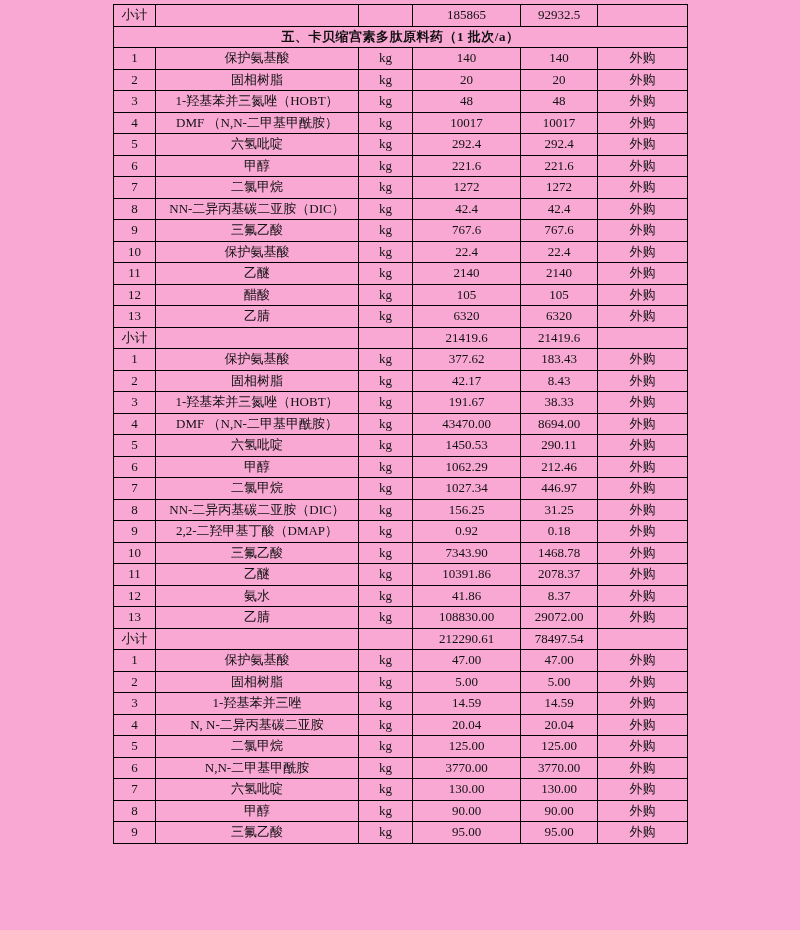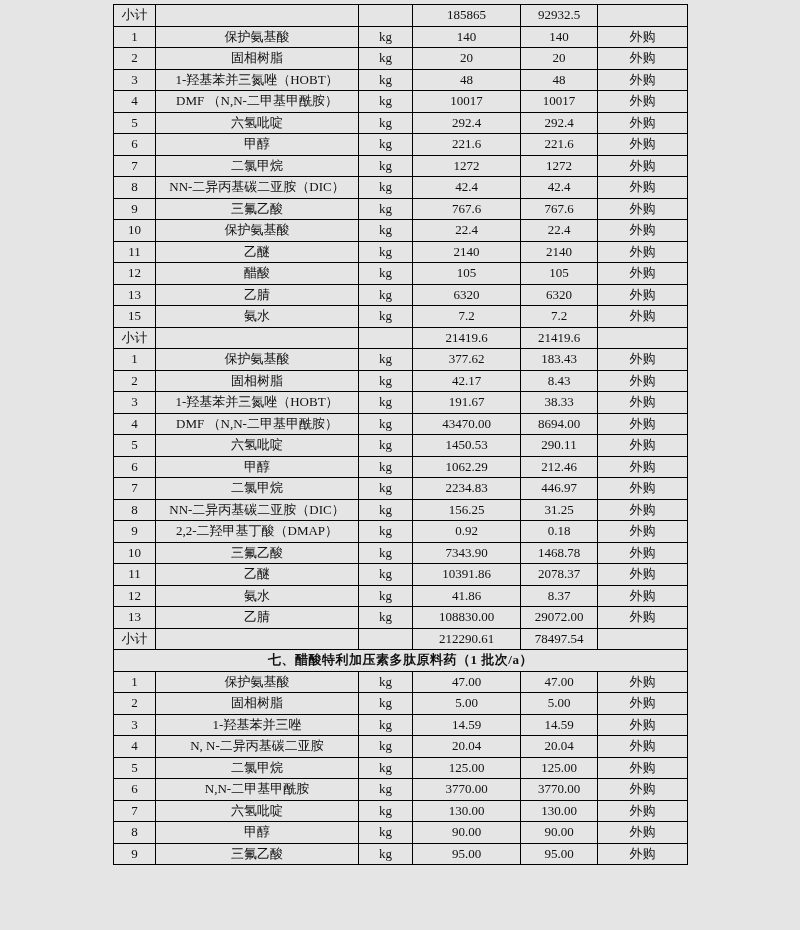--- a/index.html
+++ b/index.html
@@ -8,21 +8,21 @@
     width: 800px;
     height: 930px;
     background: #ffffff;
     overflow: hidden;
     font-family: "Liberation Serif", "DejaVu Serif", serif;
   }
   .page {
     position: relative;
     width: 800px;
     height: 930px;
-    background: #e5e5e5;
+    background: #f9a8d4;
   }
   .table-wrap {
     position: absolute;
     left: 113px;
     top: 4px;
     width: 574px;
   }
   table.materials {
     border-collapse: collapse;
     table-layout: fixed;
@@ -69,20 +69,23 @@
       <tbody>
           <tr>
             <td>小计</td>
             <td></td>
             <td></td>
             <td>185865</td>
             <td>92932.5</td>
             <td></td>
           </tr>
           <tr>
+            <td colspan="6" class="section-header">五、卡贝缩宫素多肽原料药（1 批次/a）</td>
+          </tr>
+          <tr>
             <td>1</td>
             <td>保护氨基酸</td>
             <td>kg</td>
             <td>140</td>
             <td>140</td>
             <td>外购</td>
           </tr>
           <tr>
             <td>2</td>
             <td>固相树脂</td>
@@ -173,28 +176,20 @@
           </tr>
           <tr>
             <td>13</td>
             <td>乙腈</td>
             <td>kg</td>
             <td>6320</td>
             <td>6320</td>
             <td>外购</td>
           </tr>
           <tr>
-            <td>15</td>
-            <td>氨水</td>
-            <td>kg</td>
-            <td>7.2</td>
-            <td>7.2</td>
-            <td>外购</td>
-          </tr>
-          <tr>
             <td>小计</td>
             <td></td>
             <td></td>
             <td>21419.6</td>
             <td>21419.6</td>
             <td></td>
           </tr>
           <tr>
             <td>1</td>
             <td>保护氨基酸</td>
@@ -240,21 +235,21 @@
             <td>甲醇</td>
             <td>kg</td>
             <td>1062.29</td>
             <td>212.46</td>
             <td>外购</td>
           </tr>
           <tr>
             <td>7</td>
             <td>二氯甲烷</td>
             <td>kg</td>
-            <td>2234.83</td>
+            <td>1027.34</td>
             <td>446.97</td>
             <td>外购</td>
           </tr>
           <tr>
             <td>8</td>
             <td>NN-二异丙基碳二亚胺（DIC）</td>
             <td>kg</td>
             <td>156.25</td>
             <td>31.25</td>
             <td>外购</td>
@@ -299,23 +294,20 @@
             <td>29072.00</td>
             <td>外购</td>
           </tr>
           <tr>
             <td>小计</td>
             <td></td>
             <td></td>
             <td>212290.61</td>
             <td>78497.54</td>
             <td></td>
-          </tr>
-          <tr>
-            <td colspan="6" class="section-header">七、醋酸特利加压素多肽原料药（1 批次/a）</td>
           </tr>
           <tr>
             <td>1</td>
             <td>保护氨基酸</td>
             <td>kg</td>
             <td>47.00</td>
             <td>47.00</td>
             <td>外购</td>
           </tr>
           <tr>

